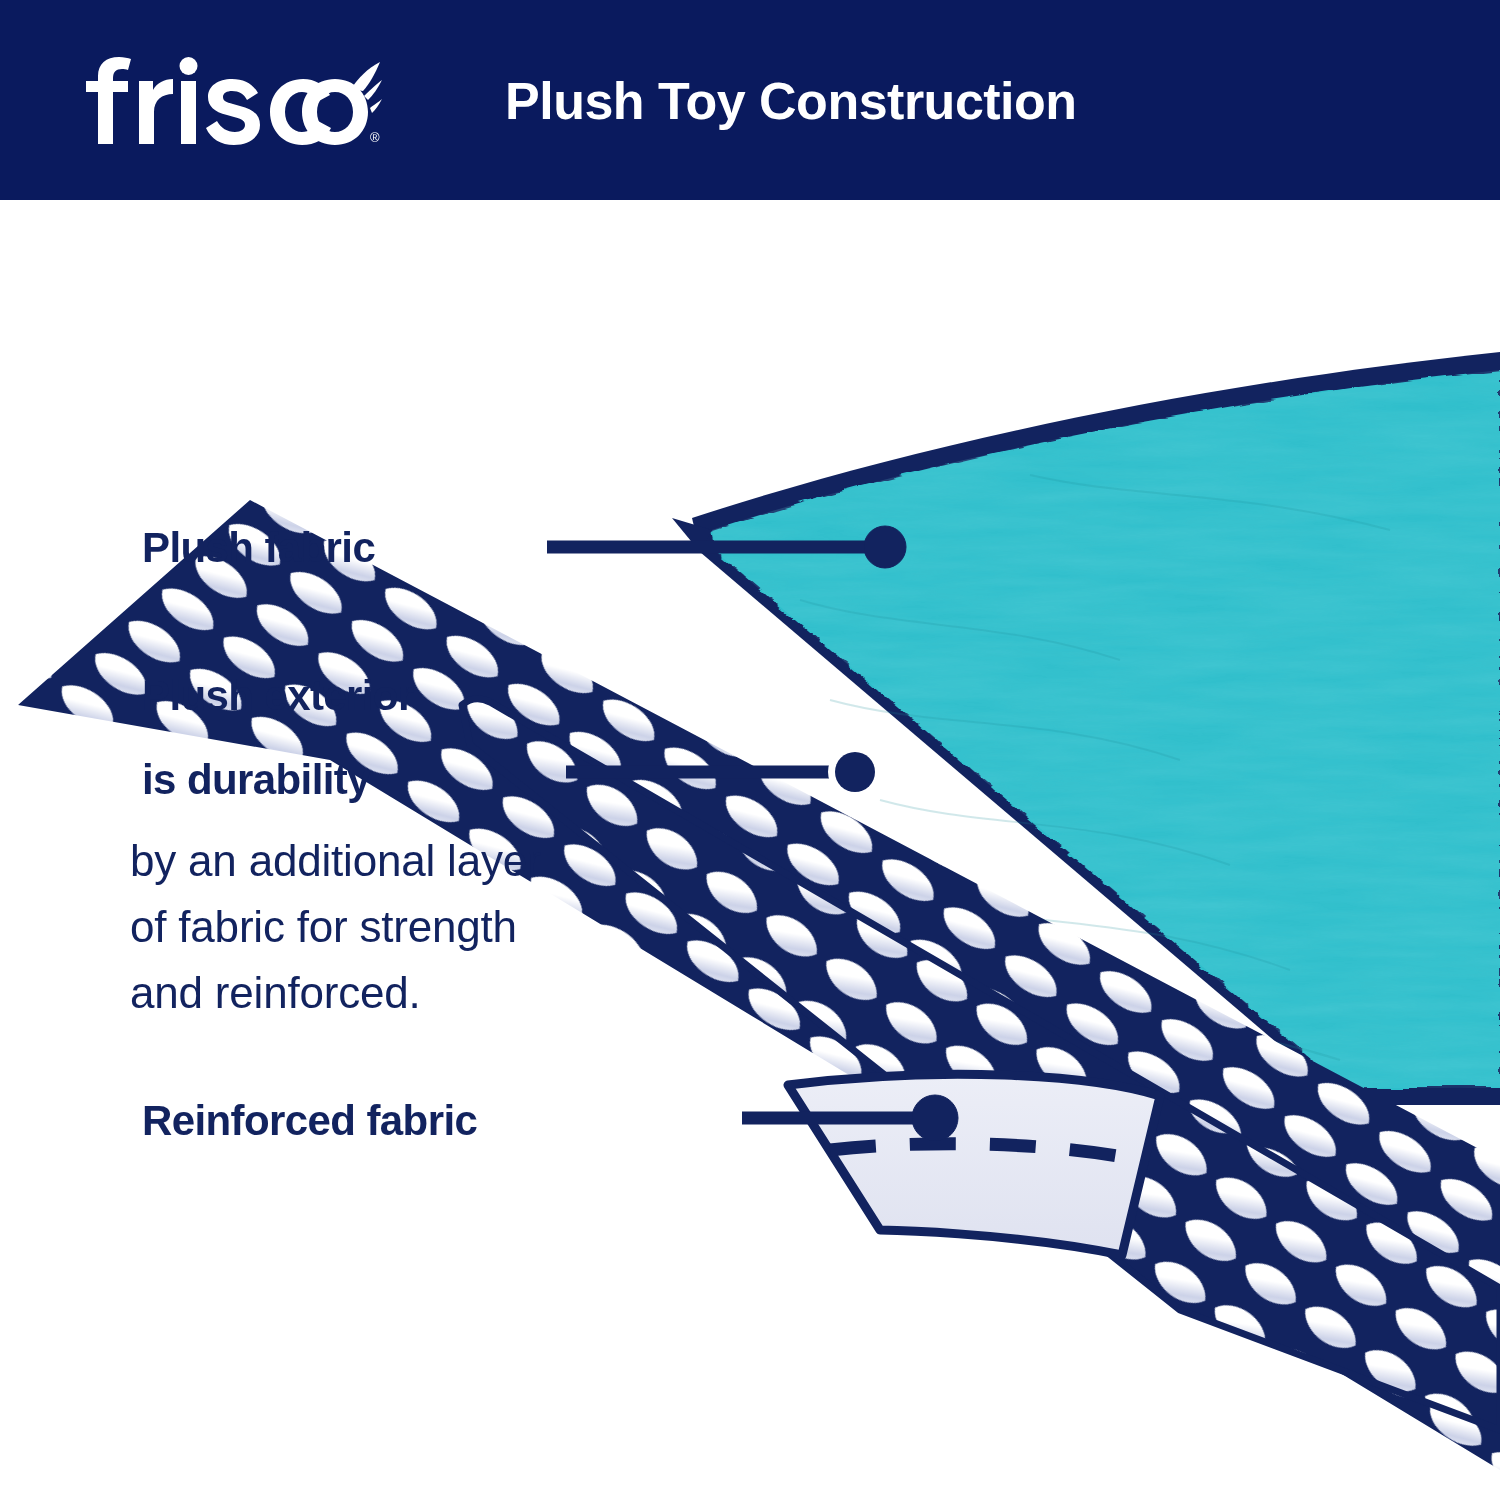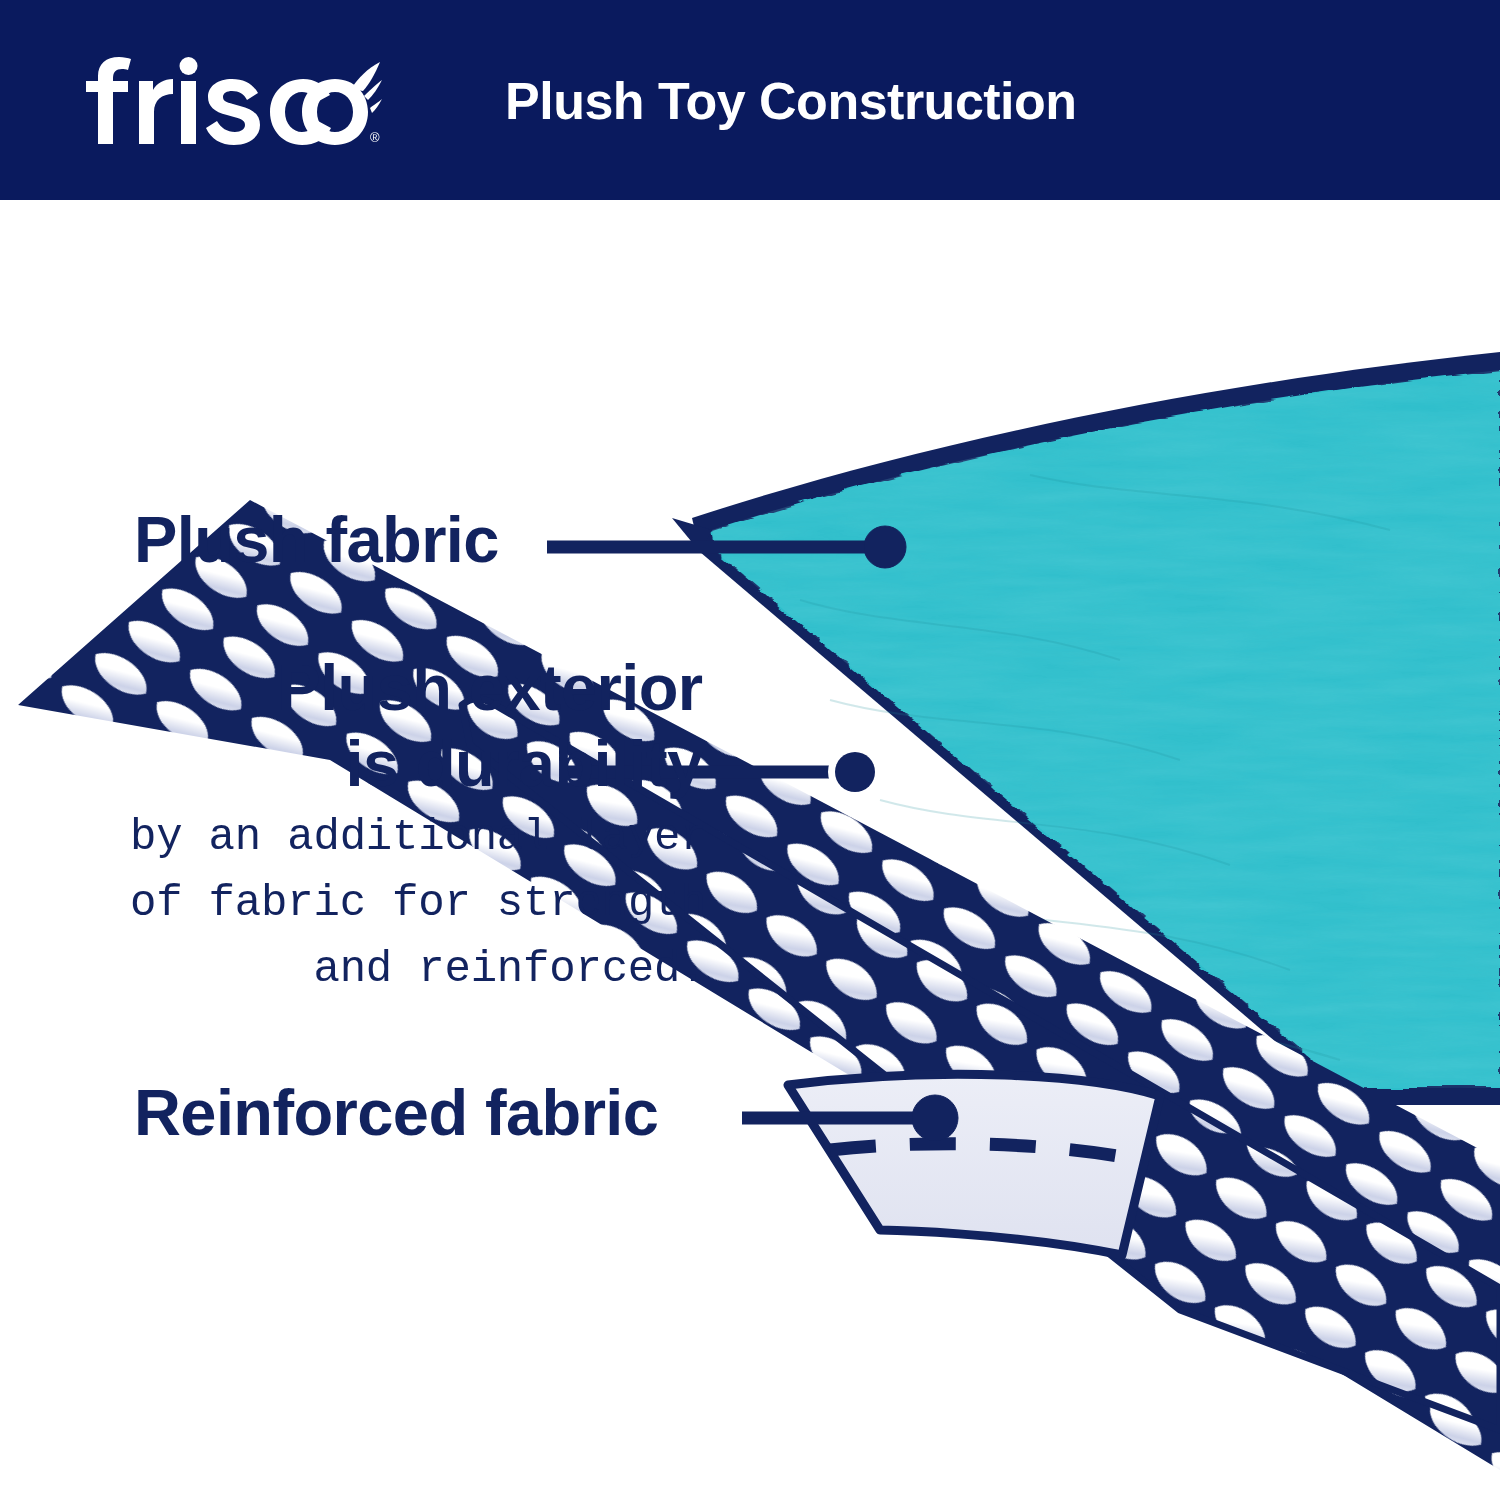--- a/index.html
+++ b/index.html
@@ -61,38 +61,38 @@
     height: 1300px;
   }
   #illustration svg { display: block; }
 
   
   .callout {
     position: absolute;
     color: #12235f;
   }
   .callout .headline {
-    font-size: 65px;
+    font-size: 42px;
     font-weight: bold;
     line-height: 72px;
     letter-spacing: -0.6px;
-    margin: 4px;
+    margin: 12px;
     white-space: nowrap;
   }
   .callout .body-text {
     font-size: 44px;
     font-weight: normal;
     line-height: 66px;
     letter-spacing: -0.2px;
     margin: 0;
   }
-  .callout .body-text span { display: block; white-space: nowrap; font-family: Liberation Mono, monospace; }
+  .callout .body-text span { display: block; white-space: nowrap; }
 
   #callout-plush-fabric  { left: 130px; top: 500px; }
-  #callout-plush-exterior{ left: 130px; top: 648px; text-align: right; }
+  #callout-plush-exterior{ left: 130px; top: 648px; }
   #callout-reinforced-seams { left: 130px; top: 1073px; }
 </style>
 </head>
 <body>
 
 <div id="page">
 
   <div id="header-bar">
 
     <div id="brand-logo">

